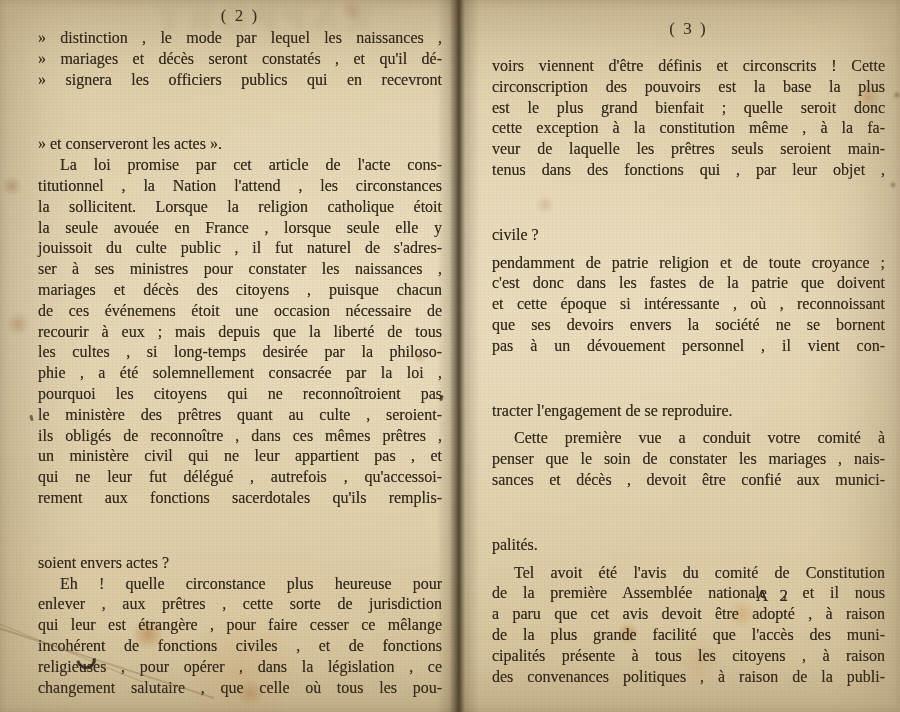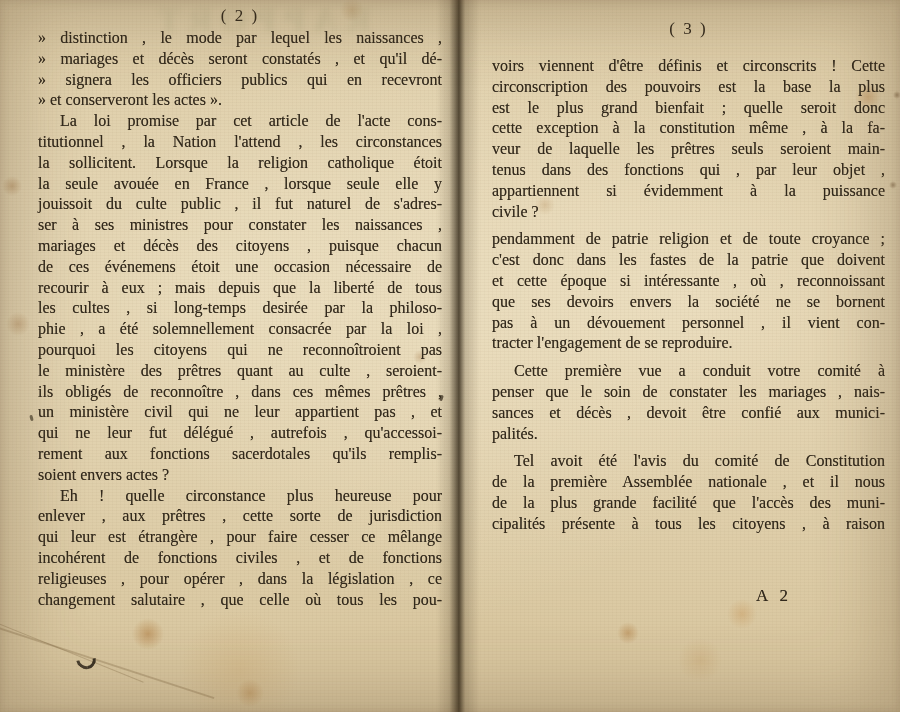--- a/index.html
+++ b/index.html
@@ -51,21 +51,21 @@
     transform:scaleX(-1);filter:blur(3px);opacity:.12;pointer-events:none;}
   .pagehead{position:absolute;font-size:17px;letter-spacing:2px;text-align:center;}
   .head-left{left:38px;top:6px;width:404px;}
   .head-right{left:492px;top:19px;width:393px;}
   .textblock{position:absolute;font-size:16px;line-height:20.8px;
     text-shadow:0 0 .5px rgba(50,40,25,.55);}
   .tb-left{left:38px;top:28px;width:404px;}
   .tb-right{left:492px;top:56px;width:393px;}
   .tb-right .para{margin-bottom:7px;}
   .line{text-align:justify;text-align-last:justify;white-space:nowrap;overflow:visible;}
-  .line.short{text-align-last:left;}
+  .line.short{text-align-last:left;margin-top:44px;}
   .line.first{text-indent:22px;}
   .signature{position:absolute;left:756px;top:586px;font-size:17px;letter-spacing:4px;
     text-shadow:0 0 .5px rgba(50,40,25,.55);}
 </style>
 </head>
 <body>
 
 <div class="paper">
 
   <div class="ghost">RAPPORT</div>
@@ -110,42 +110,43 @@
       </div>
     </div>
   <div class="textblock tb-right" id="right-text">
       <div class="para">
         <div class="line">voirs viennent d'être définis et circonscrits ! Cette</div>
         <div class="line">circonscription des pouvoirs est la base la plus</div>
         <div class="line">est le plus grand bienfait ; quelle seroit donc</div>
         <div class="line">cette exception à la constitution même , à la fa-</div>
         <div class="line">veur de laquelle les prêtres seuls seroient main-</div>
         <div class="line">tenus dans des fonctions qui , par leur objet ,</div>
-        <div class="line">appartiennent si évidemment à la puissance</div>
         <div class="line short">civile ?</div>
       </div>
       <div class="para">
         <div class="line">pendamment de patrie religion et de toute croyance ;</div>
         <div class="line">c'est donc dans les fastes de la patrie que doivent</div>
         <div class="line">et cette époque si intéressante , où , reconnoissant</div>
         <div class="line">que ses devoirs envers la société ne se bornent</div>
         <div class="line">pas à un dévouement personnel , il vient con-</div>
         <div class="line short">tracter l'engagement de se reproduire.</div>
       </div>
       <div class="para">
         <div class="line first">Cette première vue a conduit votre comité à</div>
         <div class="line">penser que le soin de constater les mariages , nais-</div>
         <div class="line">sances et décès , devoit être confié aux munici-</div>
         <div class="line short">palités.</div>
       </div>
       <div class="para">
         <div class="line first">Tel avoit été l'avis du comité de Constitution</div>
         <div class="line">de la première Assemblée nationale , et il nous</div>
+        <div class="line">a paru que cet avis devoit être adopté , à raison</div>
         <div class="line">de la plus grande facilité que l'accès des muni-</div>
         <div class="line">cipalités présente à tous les citoyens , à raison</div>
+        <div class="line">des convenances politiques , à raison de la publi-</div>
       </div>
     </div>
 
   <div class="signature">A 2</div>
 
   <div class="gutter"></div>
   <div class="crease crease1"></div>
   <div class="crease crease2"></div>
   <div class="ink-blot"></div>
   <div class="speck1"></div>

